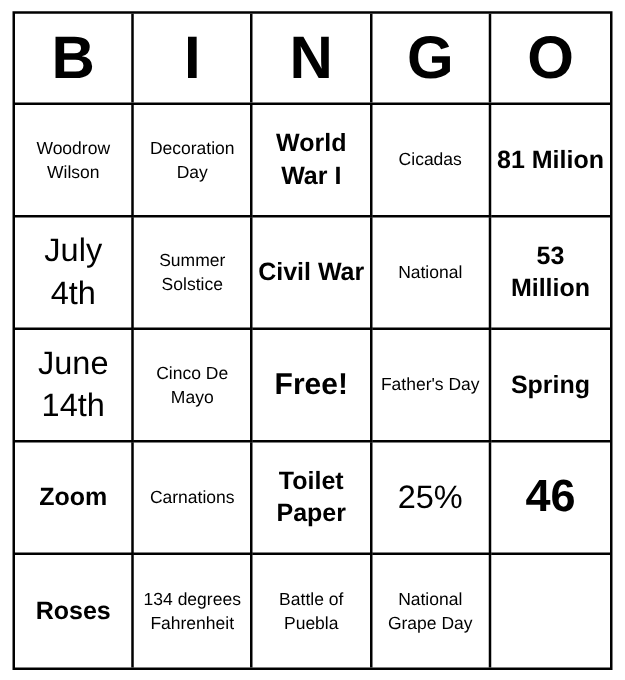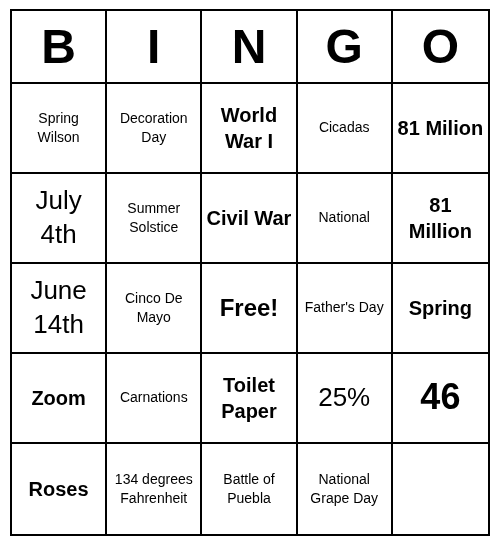--- a/index.html
+++ b/index.html
@@ -95,30 +95,30 @@
 
 <div class="bingo-card">
   <div class="bingo-header">
   <div class="bingo-header-cell">B</div>
       <div class="bingo-header-cell">I</div>
       <div class="bingo-header-cell">N</div>
       <div class="bingo-header-cell">G</div>
       <div class="bingo-header-cell">O</div>
     </div>
   <div class="bingo-grid">
-  <div class="bingo-cell">Spring Wilson</div>
+  <div class="bingo-cell">Woodrow Wilson</div>
       <div class="bingo-cell">Decoration Day</div>
       <div class="bingo-cell medium-text">World War I</div>
       <div class="bingo-cell">Cicadas</div>
       <div class="bingo-cell medium-text">81 Milion</div>
       <div class="bingo-cell large-text">July 4th</div>
       <div class="bingo-cell">Summer Solstice</div>
       <div class="bingo-cell medium-text">Civil War</div>
       <div class="bingo-cell">National</div>
-      <div class="bingo-cell medium-text">81 Million</div>
+      <div class="bingo-cell medium-text">53 Million</div>
       <div class="bingo-cell large-text">June 14th</div>
       <div class="bingo-cell">Cinco De Mayo</div>
       <div class="bingo-cell free">Free!</div>
       <div class="bingo-cell">Father's Day</div>
       <div class="bingo-cell medium-text">Spring</div>
       <div class="bingo-cell medium-text">Zoom</div>
       <div class="bingo-cell">Carnations</div>
       <div class="bingo-cell medium-text">Toilet Paper</div>
       <div class="bingo-cell large-text">25%</div>
       <div class="bingo-cell number-big">46</div>

